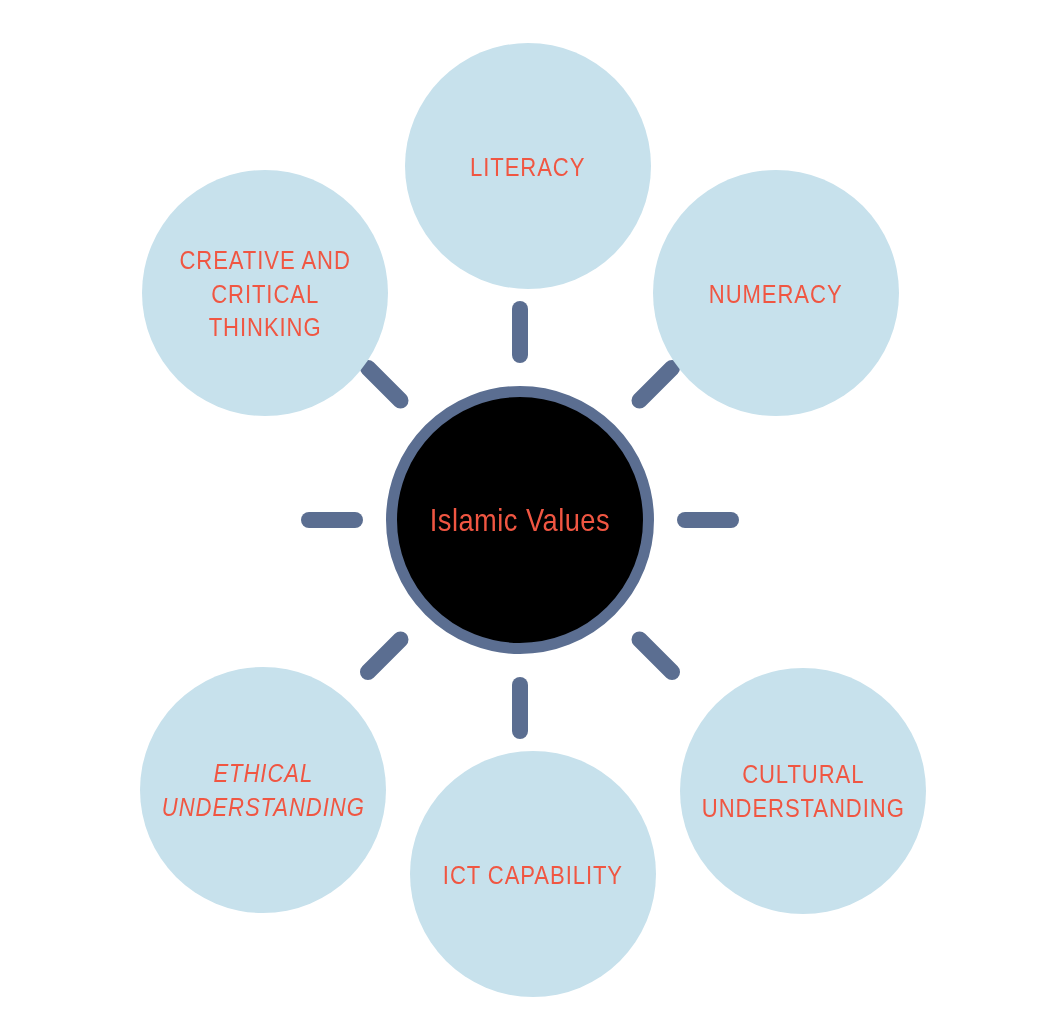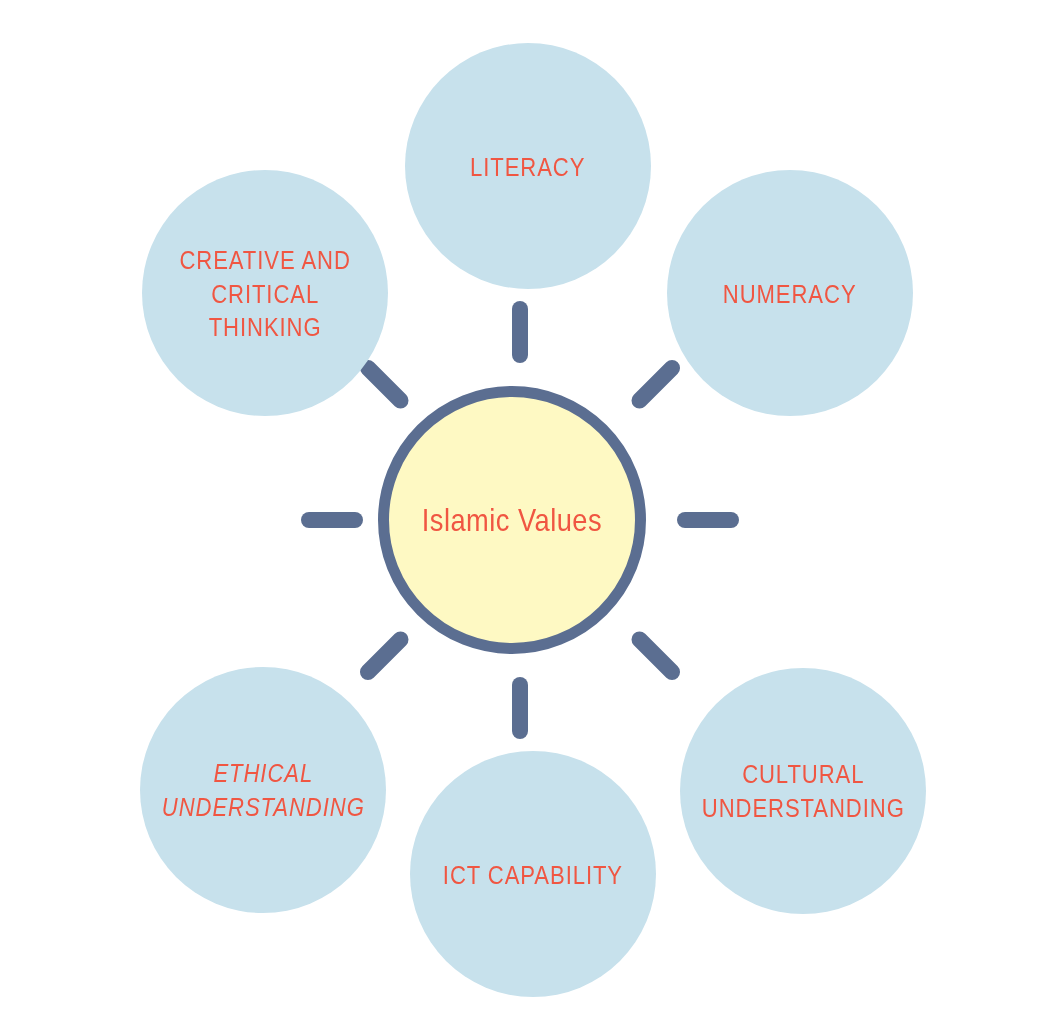--- a/index.html
+++ b/index.html
@@ -30,36 +30,36 @@
     font-size: 24px;
     line-height: 31px;
     font-weight: 500;
     letter-spacing: 1px;
     white-space: pre-line;
     transform: scale(0.92, 1.08);
     text-transform: uppercase;
   }
 
   .n-literacy      { left: 405px; top:  43px; }
-  .n-numeracy      { left: 667px; top: 170px; }
+  .n-numeracy      { left: 653px; top: 170px; }
   .n-communication { left: 774px; top: 399px; }
   .n-cultural      { left: 680px; top: 668px; }
   .n-ict           { left: 410px; top: 751px; }
   .n-ethical       { left: 140px; top: 667px; font-style: italic; }
   .n-personal      { left:  58px; top: 400px; }
   .n-creative      { left: 142px; top: 170px; justify-content: center; }
 
   
   .hub {
     position: absolute;
-    left: 378px; top: 386px;
+    left: 386px; top: 386px;
     width: 246px; height: 246px;
     border: 11px solid var(--hub-ring, #5b6e91);
     border-radius: 50%;
-    background: #fef9c3;
+    background: #000000;
     display: flex; align-items: center; justify-content: center;
     text-align: center;
   }
   .hub-label {
     display: inline-block;
     color: var(--label-text, #f05642);
     font-size: 29px;
     font-weight: 500;
     letter-spacing: 0.5px;
     transform: scale(0.94, 1.08);

